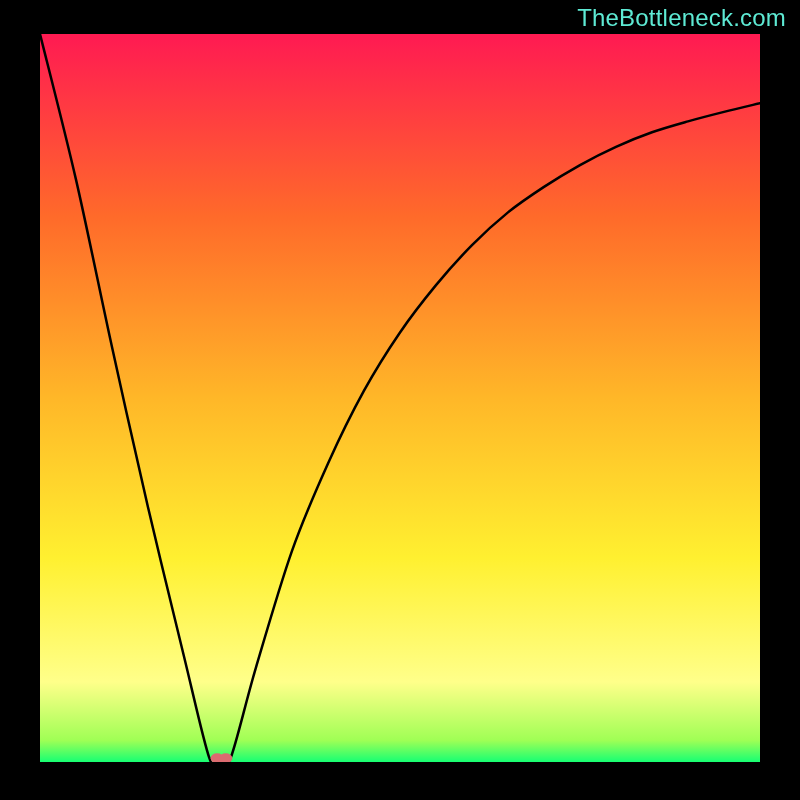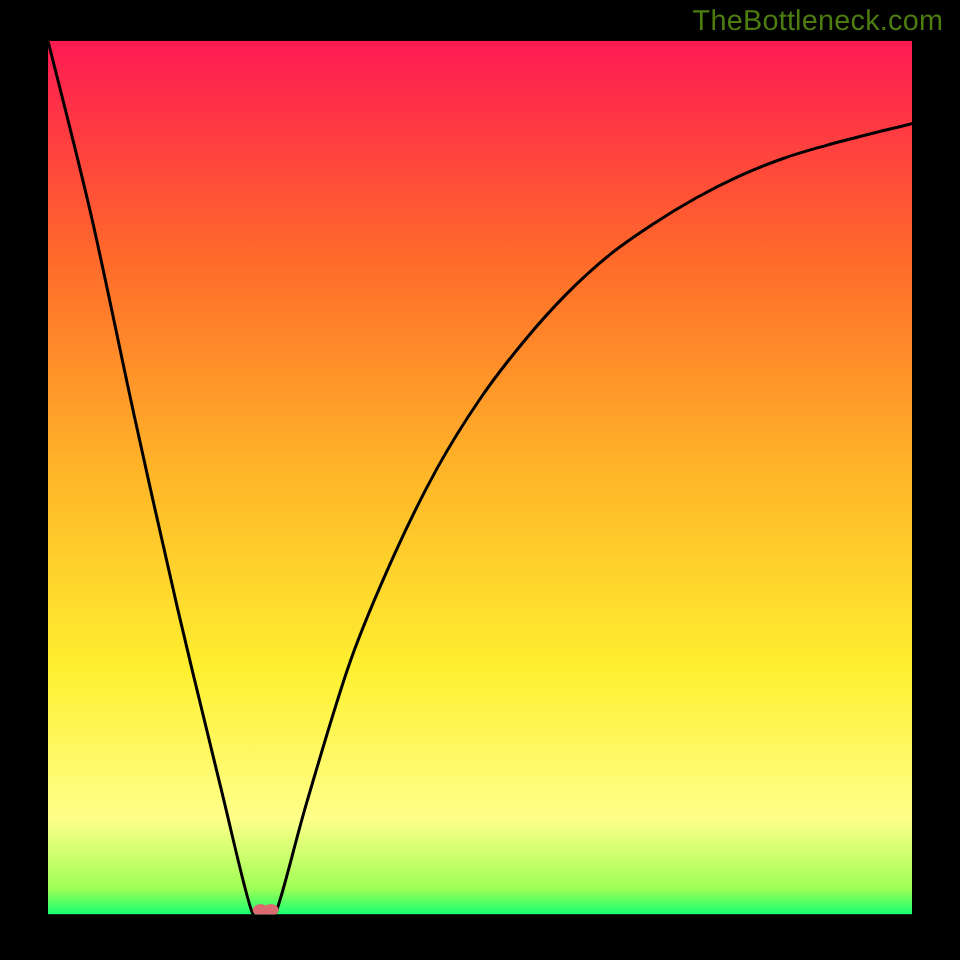--- a/index.html
+++ b/index.html
@@ -14,21 +14,21 @@
     position: relative;
     width: 800px;
     height: 800px;
     background: #000;
     box-sizing: border-box;
   }
   .watermark {
     position: absolute;
     top: 4px;
     right: 14px;
-    color: #4d7c0f;
+    color: #5eead4;
     font-size: 24px;
     font-weight: 400;
     letter-spacing: 0.2px;
     z-index: 10;
   }
   .plot-area {
     position: absolute;
     left: 40px;
     top: 34px;
     width: 720px;

